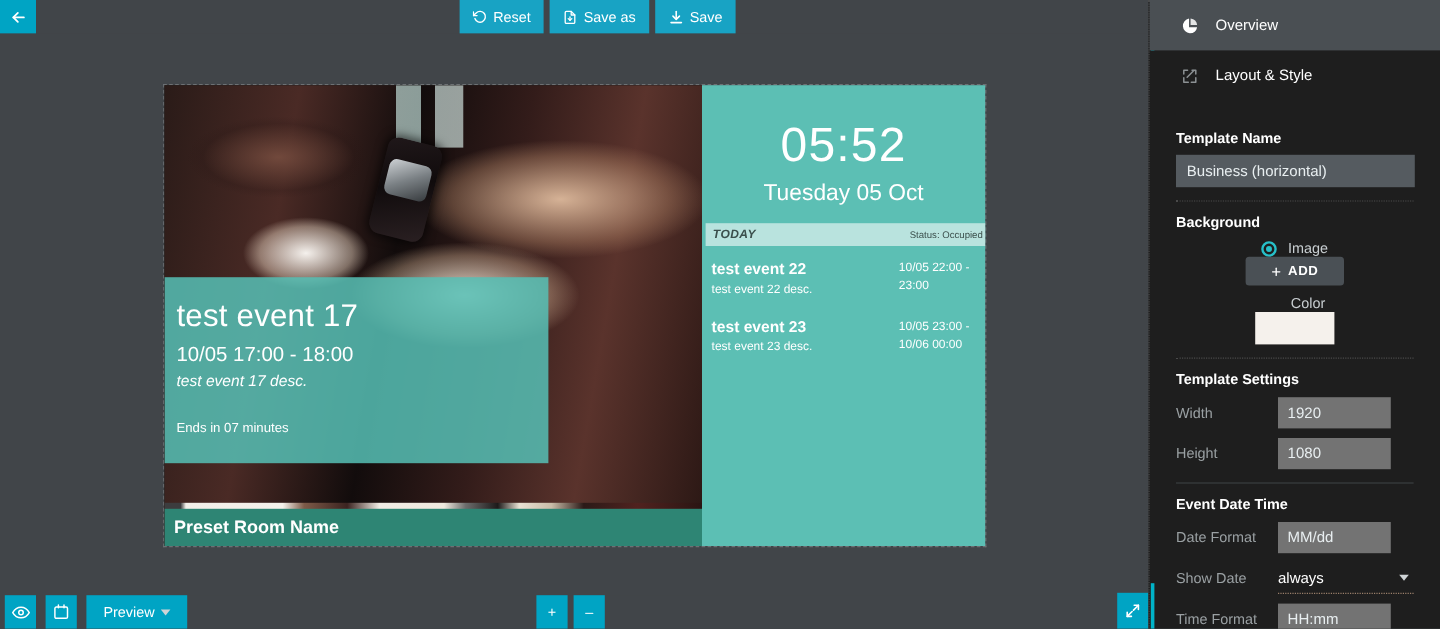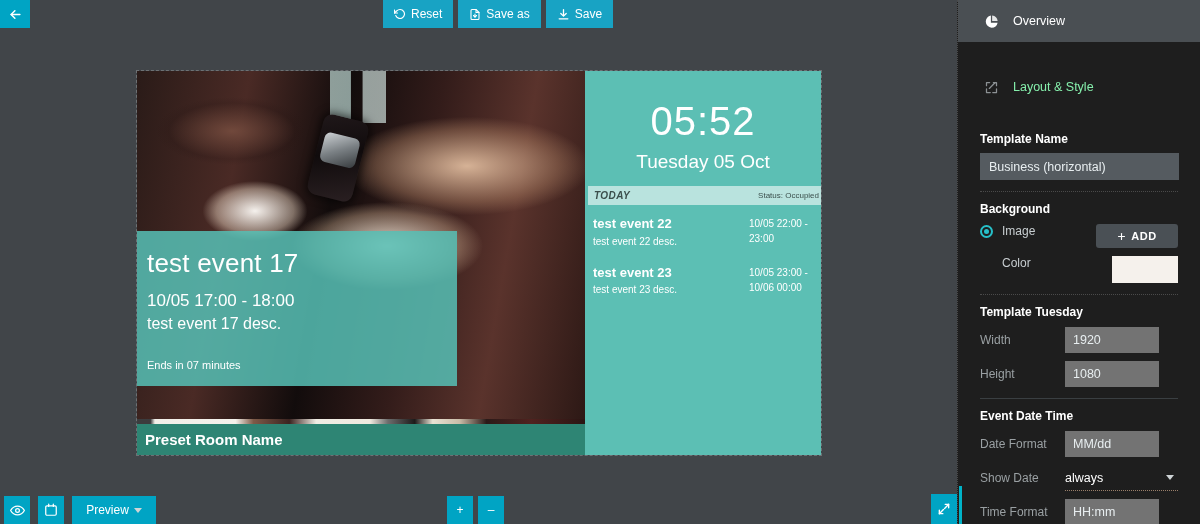--- a/index.html
+++ b/index.html
@@ -81,22 +81,22 @@
     background: linear-gradient(90deg, rgba(180,205,200,0.75) 0%, rgba(180,205,200,0.75) 33%, rgba(0,0,0,0) 34%, rgba(0,0,0,0) 52%, rgba(205,222,218,0.7) 53%, rgba(205,222,218,0.7) 90%, rgba(0,0,0,0) 91%);
   }
 
   .event-overlay {
     position: absolute; left: 0; top: 160px; width: 320px; height: 155px;
     background: rgba(86,191,180,0.86);
     padding: 18px 0 0 10px;
     color: #ffffff;
   }
   .ev-title { font-size: 26px; font-weight: 400; line-height: 1.1; letter-spacing: .2px; }
-  .ev-time  { font-size: 17px; margin-top: 14px; line-height: 1.1; }
-  .ev-desc  { font-size: 16px; margin-top: 5px; }
+  .ev-time  { font-size: 17px; margin-top: 9px; line-height: 1.1; }
+  .ev-desc  { font-size: 13px; margin-top: 5px; font-style: italic; }
   .ev-ends  { font-size: 11px; margin-top: 26px; }
 
   .room-bar {
     position: absolute; left: 0; top: 353px; width: 448px; height: 31px;
     background: #2e8574; color: #ffffff;
     display: flex; align-items: center; padding-left: 8px;
     font-size: 15px;
     font-weight: bold;
   }
 
@@ -147,34 +147,34 @@
     position: absolute; right: 0; top: 0; width: 243px; height: 524px;
     background: #1e1e1e; border-left: 1px dotted #4a4a4a;
   }
   .sb-accent-top { position: absolute; left: 1px; top: 0; width: 3px; height: 42px; background: #00b3c8; }
   .sb-accent-bottom { position: absolute; left: 1px; bottom: 0; width: 3px; height: 38px; background: #00b3c8; }
   .sb-tab {
     position: relative; height: 42px; display: flex; align-items: center;
     gap: 14px; padding-left: 26px; cursor: pointer;
   }
   .sb-tab.active { background: #4a4f53; color: #ffffff; }
-  .sb-tab.inactive { color: #86efac; margin-top: 24px; }
+  .sb-tab.inactive { color: #ffffff; }
   .sb-tab-label { font-size: 12.5px; }
   .sb-body { padding: 14px 22px 0 22px; }
   .sb-heading { color: #ffffff; font-size: 12px; font-weight: bold; margin: 10px 0 7px 0; }
   .sb-input {
     width: 199px; height: 27px; background: #555b60; border: none;
     color: #e8eef0; font-size: 12.5px; padding: 0 9px; outline: none;
     font-family: "Liberation Sans", sans-serif;
   }
   .sb-divider { border-top: 1px dotted #4a4a4a; margin: 11px 0 0 0; }
   .sb-solid-divider { border-top: 1px solid #3a3f42; margin: 11px 0 0 0; }
   .row { display: flex; align-items: center; margin-top: 8px; }
   .row-label { color: #9aa0a3; font-size: 12px; width: 85px; }
-  .radio-row { display: flex; align-items: flex-start; justify-content: space-between; }
+  .radio-row { display: flex; align-items: center; justify-content: space-between; flex-direction: column; }
   .radio-left { display: flex; align-items: center; gap: 9px; }
   .radio-dot {
     width: 13px; height: 13px; border-radius: 50%;
     border: 2px solid #27c0c9; display: flex; align-items: center; justify-content: center;
   }
   .radio-dot i { width: 5px; height: 5px; border-radius: 50%; background: #27c0c9; display: block; }
   .radio-label { color: #c8ced1; font-size: 12px; }
   .add-btn {
     width: 82px; height: 24px; background: #4a5055; color: #ffffff;
     border: none; border-radius: 3px; font-size: 11px; font-weight: bold;
@@ -395,21 +395,21 @@
 
       <div class="row radio-row">
         <div class="radio-left">
           <span class="radio-label" style="margin-left:22px">Color</span>
         </div>
         <div class="color-swatch"></div>
       </div>
 
       <div class="sb-divider"></div>
 
-      <div class="sb-heading">Template Tuesday</div>
+      <div class="sb-heading">Template Settings</div>
 
       <div class="row">
         <span class="row-label">Width</span>
         <input class="field-input" type="text" value="1920" style="">
       </div>
 
       <div class="row">
         <span class="row-label">Height</span>
         <input class="field-input" type="text" value="1080" style="">
       </div>

